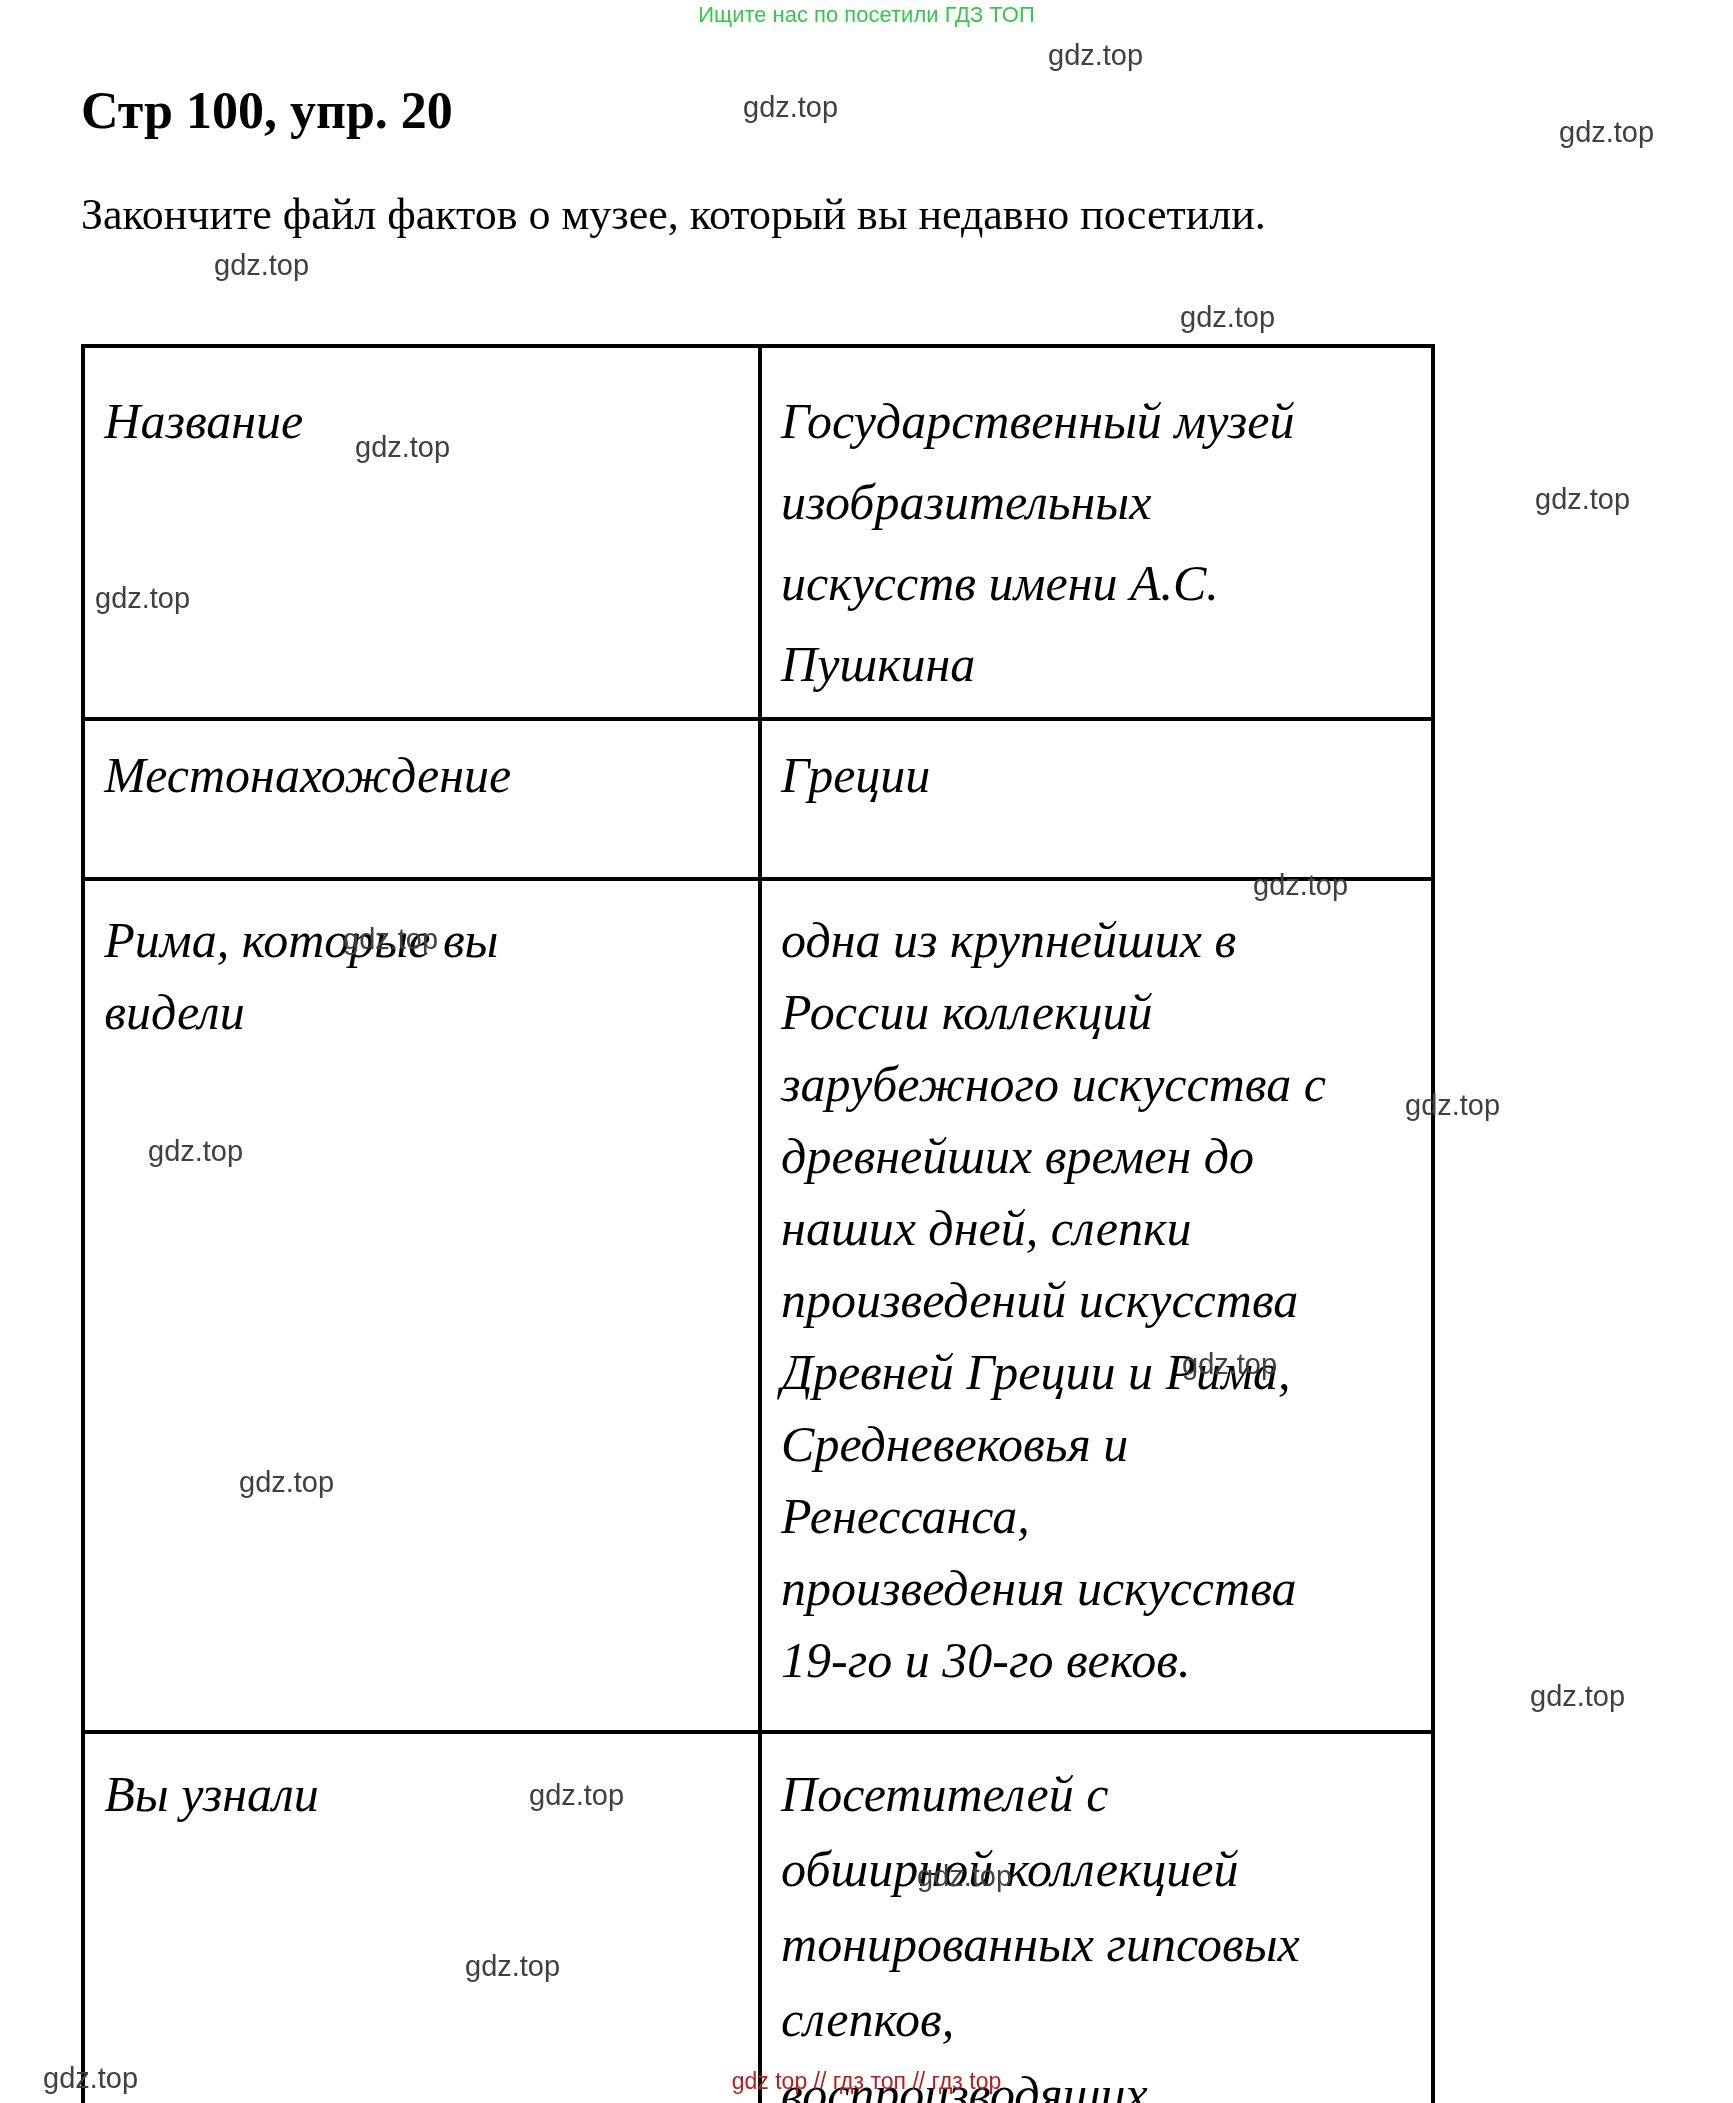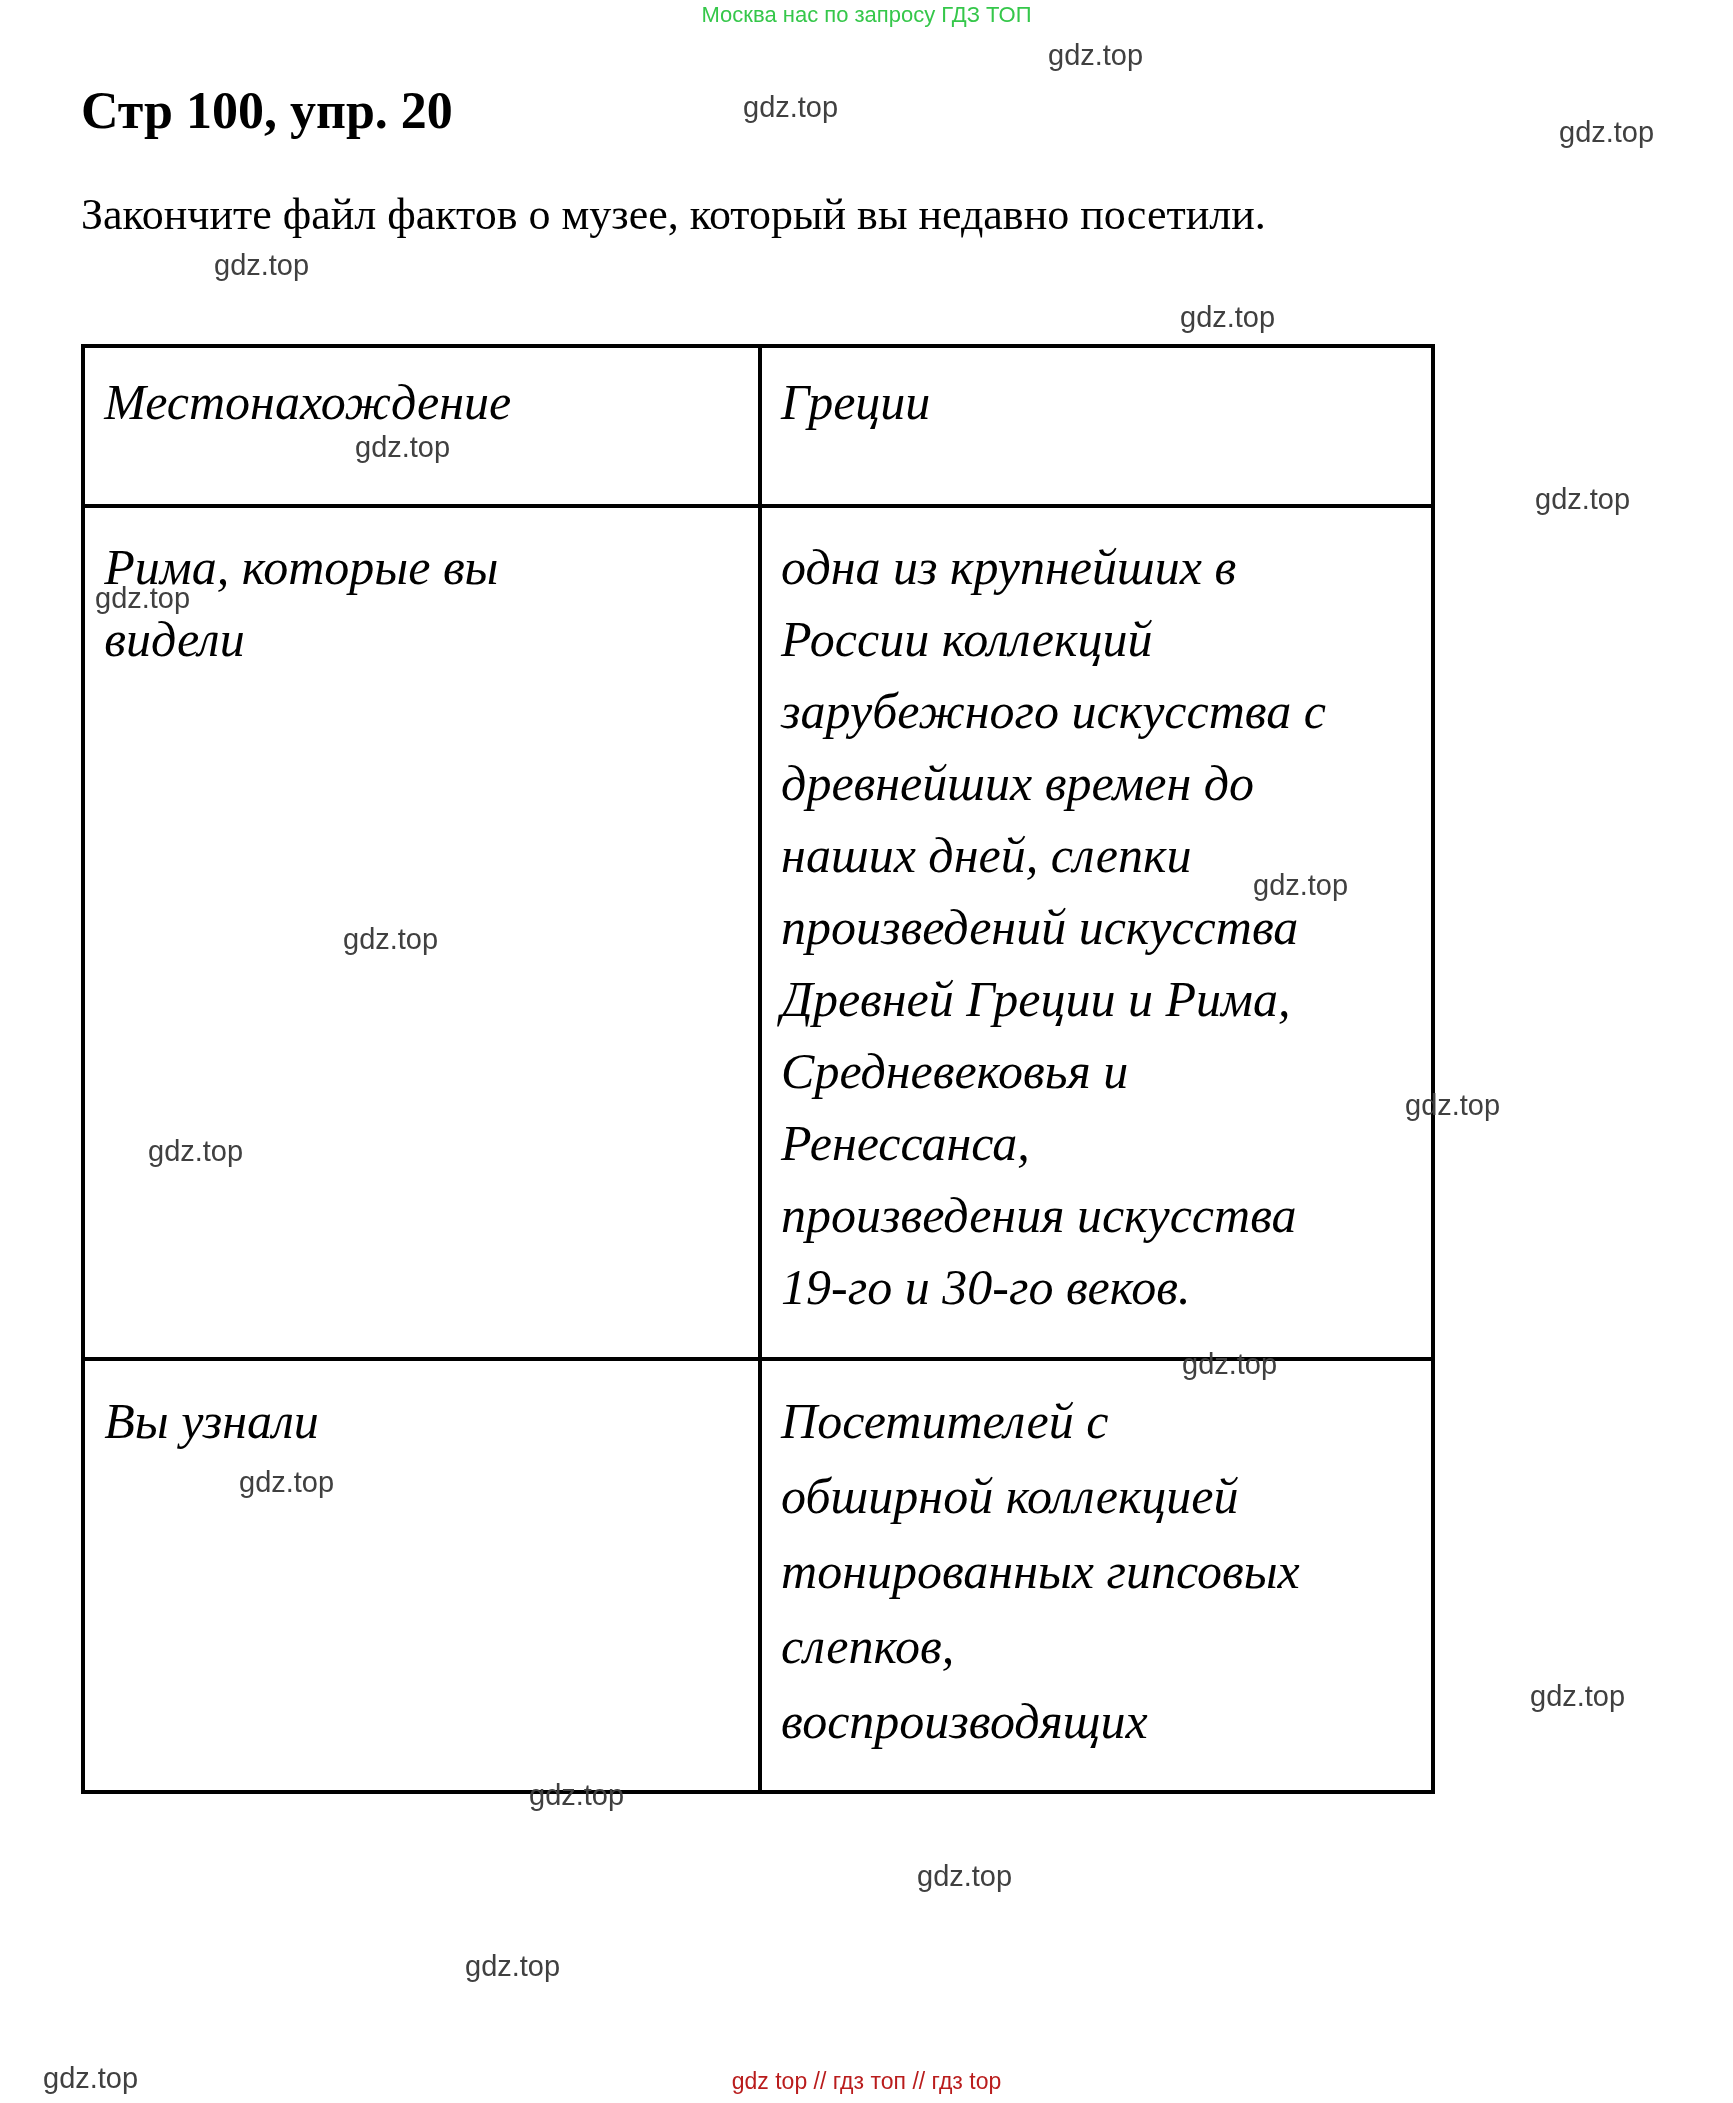--- a/index.html
+++ b/index.html
@@ -59,28 +59,35 @@
     position:absolute;top:2068px;left:0;width:100%;
     text-align:center;
     font-family:"Liberation Sans",sans-serif;
     font-size:23px;line-height:1.2;
     color:#b91c1c;
   }
 </style>
 </head>
 <body>
 
-<div class="promo">Москва нас по запросу ГДЗ ТОП</div>
+<div class="promo">Ищите нас по посетили ГДЗ ТОП</div>
 
 <div class="heading">Стр 100, упр. 20</div>
 
 <div class="task">Закончите файл фактов о музее, который вы недавно посетили.</div>
 
 <table class="facts">
   <tbody>
+    <tr class="r1">
+      <td class="col-label">Название</td>
+      <td class="col-value">Государственный музей
+изобразительных
+искусств имени А.С.
+Пушкина</td>
+    </tr>
     <tr class="r2">
       <td class="col-label">Местонахождение</td>
       <td class="col-value">Греции</td>
     </tr>
     <tr class="r3">
       <td class="col-label">Рима, которые вы
 видели</td>
       <td class="col-value">одна из крупнейших в
 России коллекций
 зарубежного искусства с

